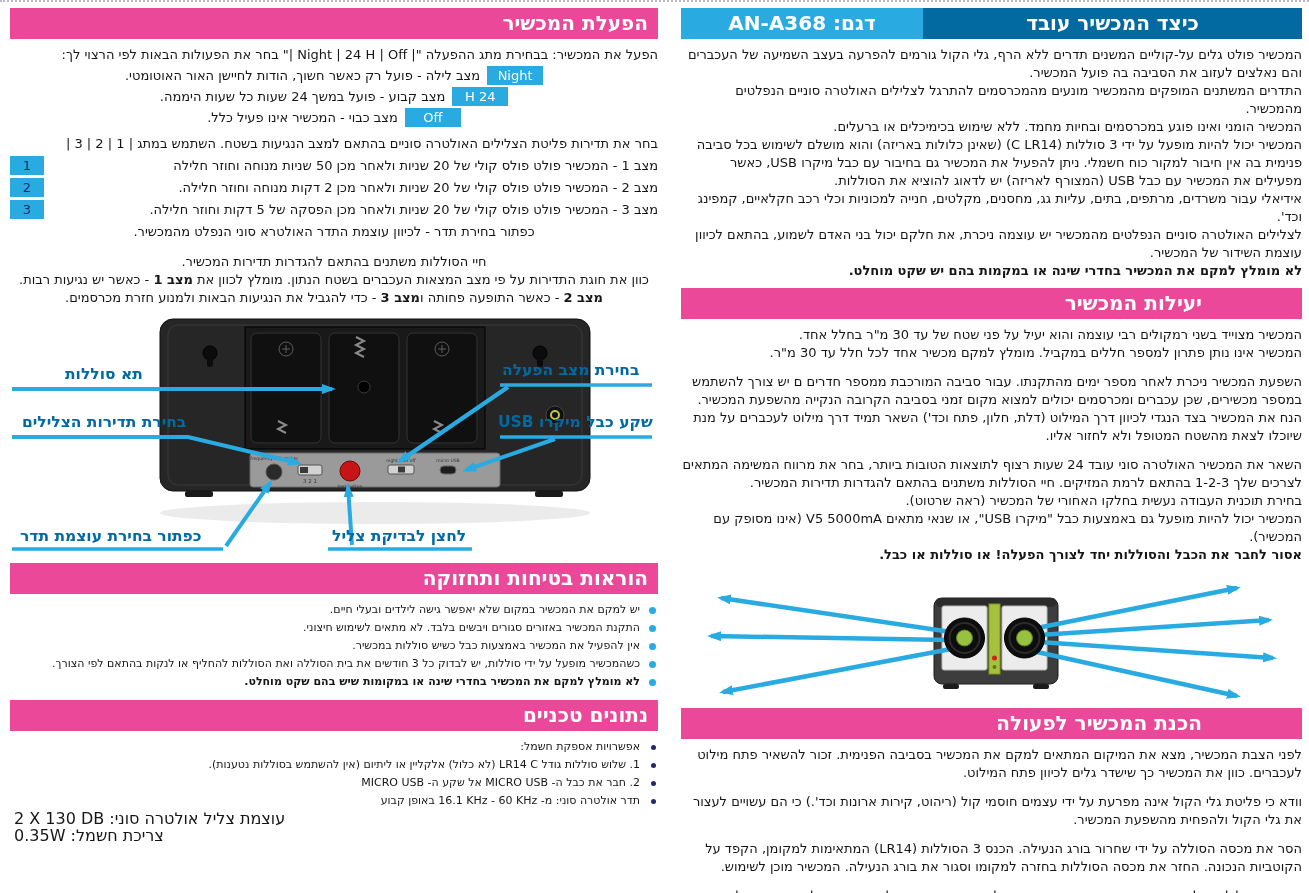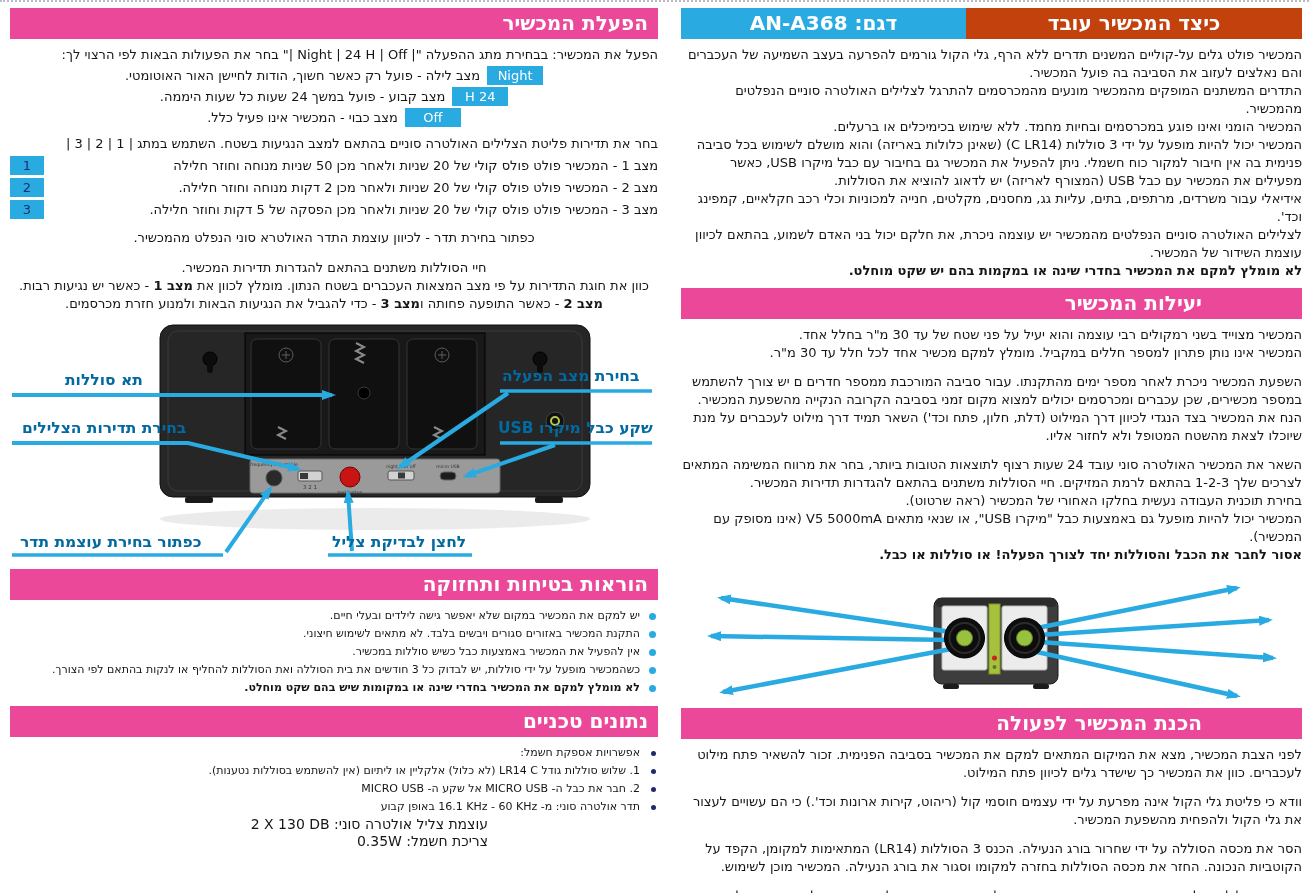--- a/index.html
+++ b/index.html
@@ -5,36 +5,36 @@
   *{margin:0;padding:0;box-sizing:border-box}
   html,body{width:1309px;height:893px}
   body{position:relative;background:#fff;font-family:"DejaVu Sans","Liberation Sans",sans-serif;color:#161616;overflow:hidden}
   body::before{content:"";position:absolute;top:0;left:0;right:0;border-top:2px dotted #b9b9c9}
   .col{position:absolute;top:8px;direction:rtl;text-align:right;overflow:hidden;height:885px}
   .col-left{left:10px;width:648px}
   .col-right{left:681px;width:621px}
   .hdr{background:#ec4899;color:#fff;font-weight:bold;font-size:20px;height:31px;line-height:30px;padding:0 10px;margin-bottom:7px}
   .col-right .hdr{padding-right:100px}
   .hdr-split{display:flex;height:31px;margin-bottom:7px}
-  .hdr-main{flex:1;background:#c2410c;color:#fff;font-weight:bold;font-size:20px;line-height:31px;text-align:center}
-  .hdr-model{width:285px;background:#29abe2;color:#fff;font-weight:bold;font-size:20px;line-height:31px;text-align:center}
+  .hdr-main{flex:1;background:#0369a1;color:#fff;font-weight:bold;font-size:20px;line-height:31px;text-align:center}
+  .hdr-model{width:242px;background:#29abe2;color:#fff;font-weight:bold;font-size:20px;line-height:31px;text-align:center}
   p.bp{font-size:13px;line-height:18px}
   .col-left p.bp{line-height:18px}
   .b{font-weight:bold}
   .mt{margin-top:11px}
   .mt-s{margin-top:8px}
   .center{text-align:center}
   .chip{display:inline-block;background:#29abe2;color:#fff;font-weight:normal;font-size:13px;line-height:19px;min-width:56px;text-align:center;padding:0 6px}
   .chip-num{min-width:34px;color:#1c2f6e}
   .mode-row{display:flex;justify-content:center;align-items:center;gap:7px;margin:2px 0;font-size:13px;line-height:19px}
   .freq-row{display:flex;justify-content:space-between;align-items:center;margin:3px 0;font-size:13px;line-height:19px}
   .blt{position:relative;padding-right:18px;font-size:11px;line-height:18px}
   .blt::before{content:"";position:absolute;right:2px;top:6px;width:7px;height:7px;border-radius:50%;background:#29abe2}
   .blt-sm::before{width:5px;height:5px;top:7px;background:#20296b}
-  .tech-cont{font-size:14px;line-height:17px;padding-left:4px;text-align:right;padding-right:170px}
+  .tech-cont{font-size:16px;line-height:17px;padding-left:4px;text-align:left;padding-right:170px}
   .ltr{direction:ltr;unicode-bidi:isolate}
   .diagram{position:relative;height:242px;margin-top:8px;margin-bottom:6px}
   .diagram svg{position:absolute;inset:0}
   .dlabel{position:absolute;font-size:15.5px;font-weight:bold;color:#0369a1;white-space:nowrap}
   .wave-fig{position:relative;height:132px;margin-top:8px;margin-bottom:4px}
 </style>
 </head>
 <body>
 
 <div class="col col-right">
@@ -132,21 +132,21 @@
   </div>
   <div class="freq-row">
     <span>מצב 2 - המכשיר פולט פולס קולי של 20 שניות ולאחר מכן 2 דקות מנוחה וחוזר חלילה.</span>
     <span class="chip chip-num">2</span>
   </div>
   <div class="freq-row">
     <span>מצב 3 - המכשיר פולט פולס קולי של 20 שניות ולאחר מכן הפסקה של 5 דקות וחוזר חלילה.</span>
     <span class="chip chip-num">3</span>
   </div>
 
-  <p class="bp center" style="margin-top:10px">כפתור בחירת תדר - לכיוון עוצמת התדר האולטרא סוני הנפלט מהמכשיר.</p>
+  <p class="bp center" style="margin-top:4px">כפתור בחירת תדר - לכיוון עוצמת התדר האולטרא סוני הנפלט מהמכשיר.</p>
   <p class="bp center" style="margin-top:12px">חיי הסוללות משתנים בהתאם להגדרות תדירות המכשיר.</p>
   <p class="bp center"><span>כוון את חוגת התדירות על פי מצב המצאות העכברים בשטח הנתון. מומלץ לכוון את </span><b>מצב 1</b><span> - כאשר יש נגיעות רבות.</span></p>
   <p class="bp center"><b>מצב 2</b><span> - כאשר התופעה פחותה ו</span><b>מצב 3</b><span> - כדי להגביל את הנגיעות הבאות ולמנוע חזרת מכרסמים.</span></p>
 
   <div class="diagram">
     <svg width="648" height="242" viewBox="0 0 648 242">
       <defs>
         <marker id="ah1" markerUnits="userSpaceOnUse" markerWidth="16" markerHeight="12" refX="10" refY="5" orient="auto">
           <polygon points="0,0 14,5 0,10" fill="#29abe2"></polygon>
         </marker>

